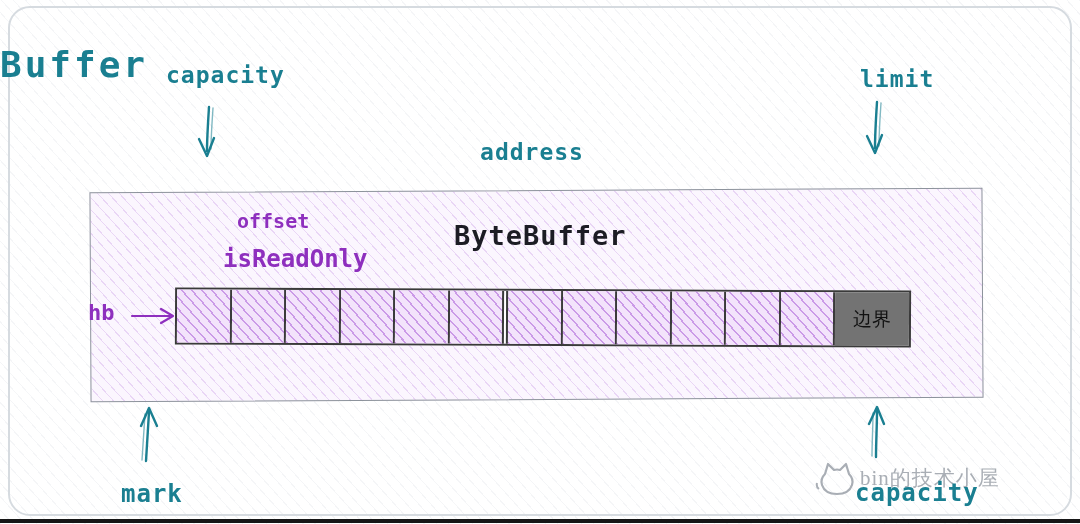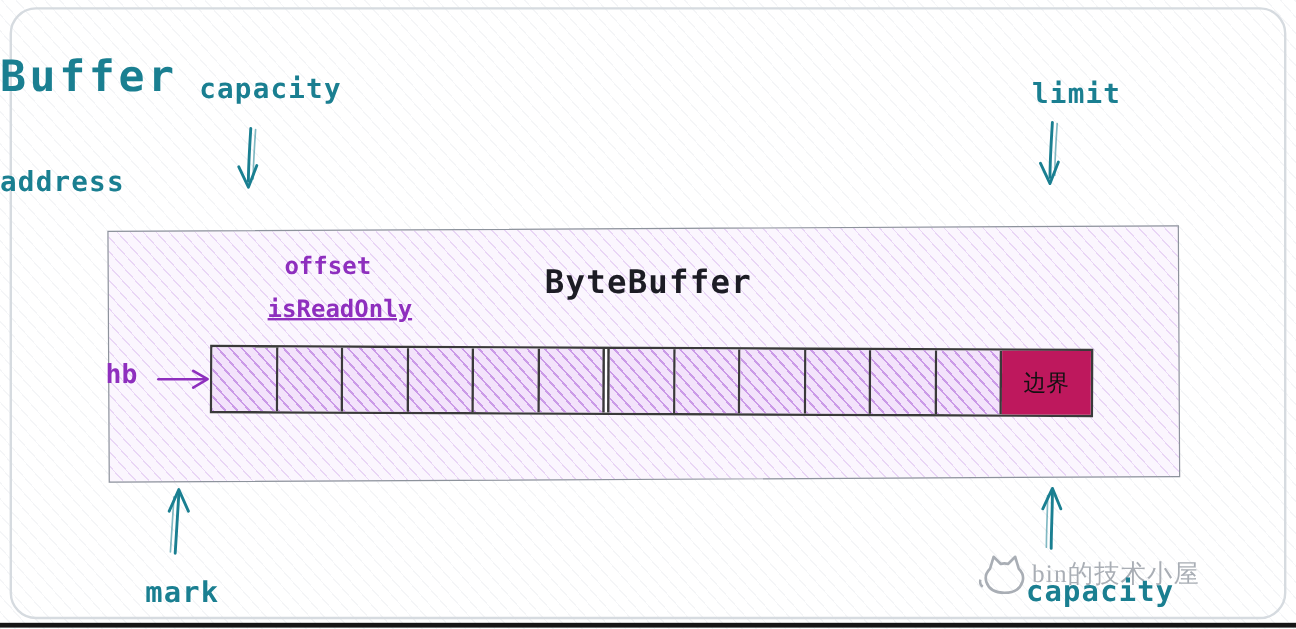--- a/index.html
+++ b/index.html
@@ -35,33 +35,33 @@
   .title{
     position:absolute;left:0;right:0;top:44px;
     font-size:36px;font-weight:bold;letter-spacing:3px;
     color:var(--teal);
   }
   .lbl{font-weight:bold;position:absolute;white-space:nowrap;}
   .teal{color:var(--teal);}
   .purple{color:var(--purple);}
   .lbl.pos{left:166px;top:62px;font-size:23px;letter-spacing:1px;}
   .lbl.limit{left:860px;top:66px;font-size:23px;letter-spacing:1px;}
-  .lbl.address{left:0;right:16px;top:139px;font-size:23px;letter-spacing:1px;}
+  .lbl.address{left:0;right:16px;top:139px;text-align:center;font-size:23px;letter-spacing:1px;}
   .lbl.mark{left:121px;top:480px;font-size:24px;letter-spacing:1px;}
   .lbl.capacity{left:855px;top:479px;font-size:24px;letter-spacing:1px;}
   .main-rect{
     position:absolute;
     left:90px;top:190px;width:893px;height:210px;
     border:1.6px solid #8d939c;
     background-color:#fbf6fe;
     background-image:repeating-linear-gradient(48deg, rgba(170,100,215,0.22) 0 1px, transparent 1px 8px);
     transform:rotate(-0.3deg);
   }
   .lbl.offset{left:237px;top:209px;font-size:20px;text-align:center;}
-  .lbl.readonly{left:223px;top:245px;font-size:20px;text-decoration:underline;}
+  .lbl.readonly{left:223px;top:245px;font-size:24px;}
   .bytebuffer{
     position:absolute;left:454px;top:220px;
     font-size:27px;font-weight:bold;letter-spacing:1px;
     color:var(--ink);
   }
   .lbl.hb{left:88px;top:300px;font-size:22px;}
   .bar{
     position:absolute;
     left:175px;top:289px;width:736px;height:57px;
     display:flex;
@@ -74,21 +74,21 @@
     border-right:2px solid var(--cell-line);
     background-color:#f3e3fb;
     background-image:repeating-linear-gradient(48deg, rgba(163,82,212,0.5) 0 1.5px, rgba(255,255,255,0) 1.5px 7.5px);
   }
   .bar .cell:nth-child(7){
     border-left:2px solid var(--cell-line);
     margin-left:2px;
   }
   .bar .boundary-cell{
     flex:0 0 74px;
-    background:#be185d;
+    background:#737373;
     display:flex;align-items:center;justify-content:center;
     font-size:19px;color:#111;
     font-family:"DejaVu Sans","Liberation Sans",sans-serif;
   }
   .arrows{
     position:absolute;left:0;top:0;width:1080px;height:524px;
     pointer-events:none;
   }
   .arrows path{fill:none;stroke-linecap:round;stroke-linejoin:round;}
   .arrows .teal-stroke{stroke:var(--teal);stroke-width:2.4;}

